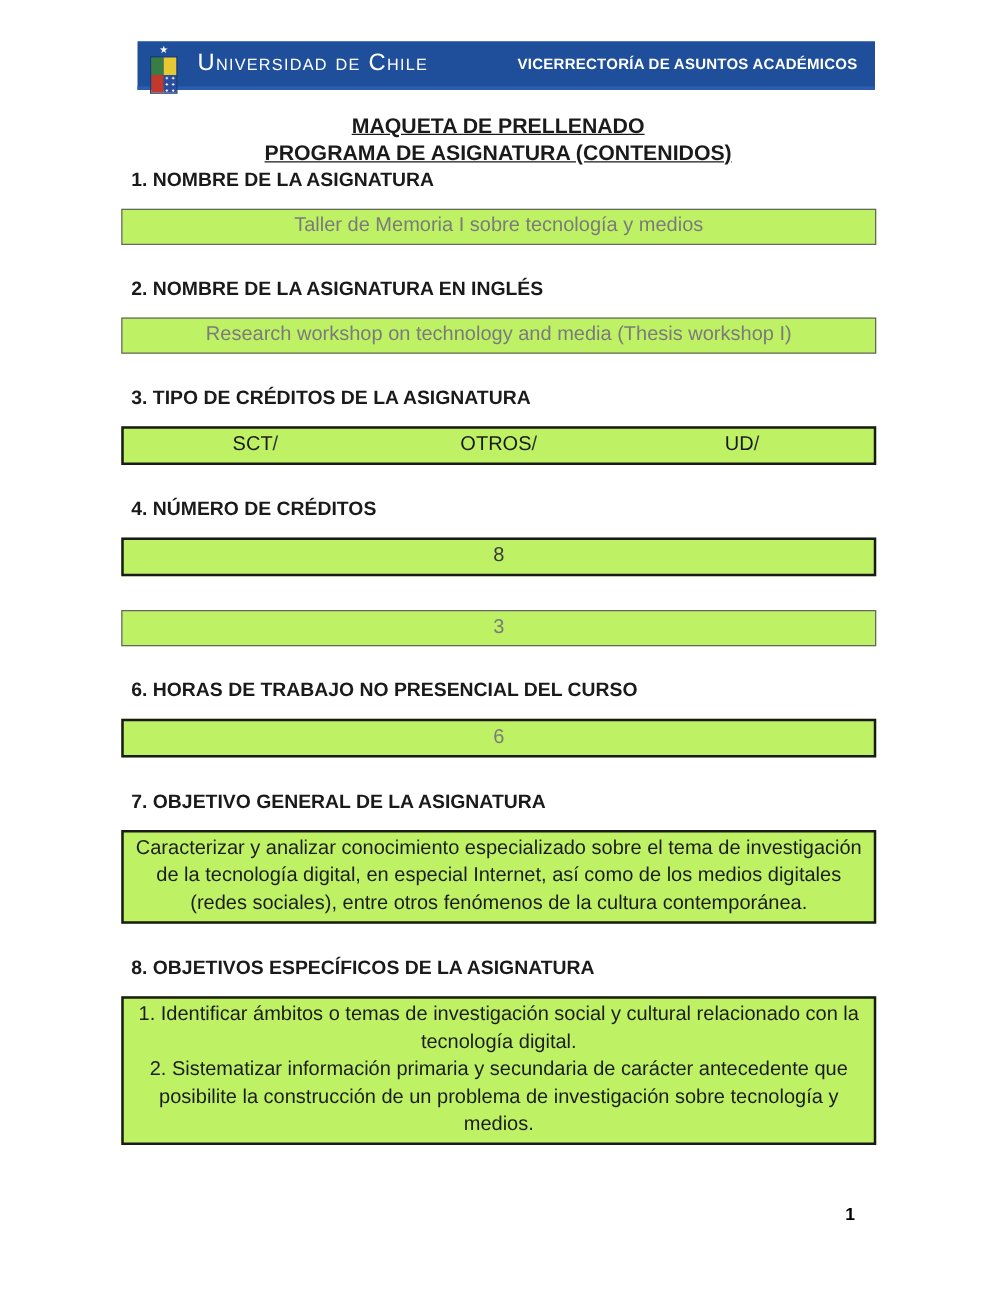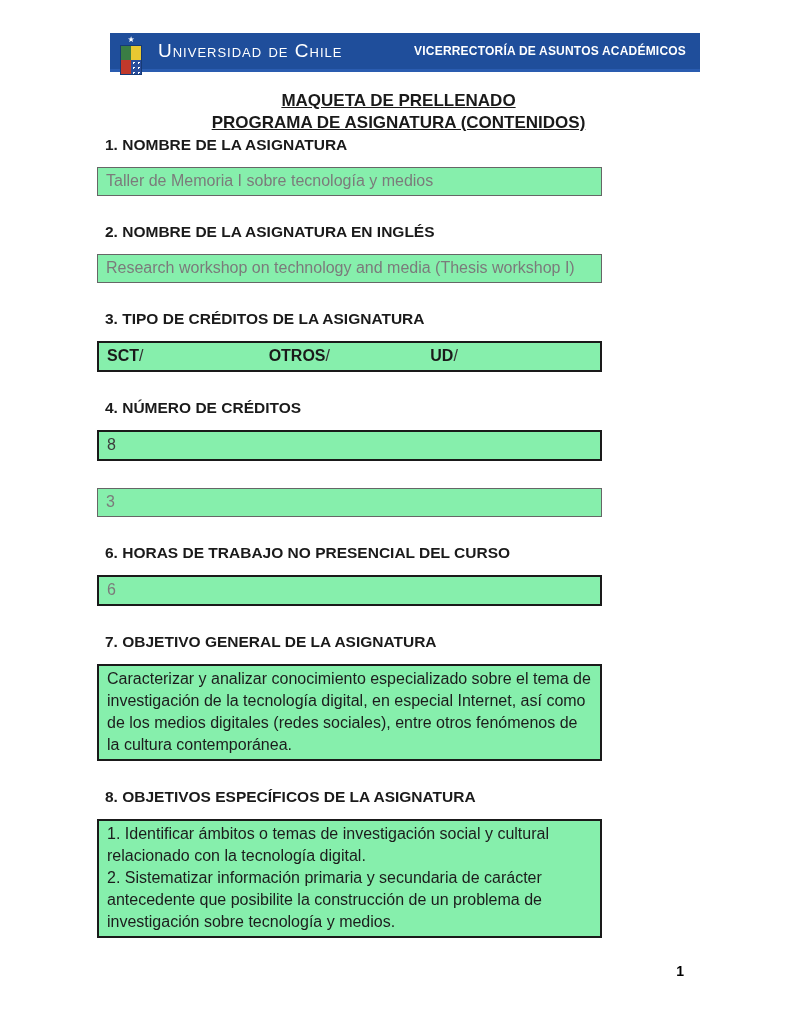--- a/index.html
+++ b/index.html
@@ -78,41 +78,42 @@
     left: 97px; top: 136px;
     width: 603px;
   }
   .sec-heading {
     font-weight: bold;
     font-size: 15.5px;
     padding-left: 8px;
     margin-bottom: 13px;
   }
   .field-box {
-    width: 505px;
+    width: 604px;
     border: 1px solid #666;
     padding: 2px 8px 3px 8px;
     font-size: 16px;
     line-height: 22px;
     margin-bottom: 27px;
-    background: #86efac;
+    background: #bef264;
+    text-align: center;
   }
   .field-box.thick { border: 2px solid #1a1a1a; }
   .gray-val  { color: #7b7b7b; }
   .dark-val  { color: #3c3c3c; }
   .black-val { color: #1c1c1c; }
   .multiline { white-space: pre-line; }
 
   .credits-row {
     display: flex;
     font-size: 16px;
     line-height: 22px;
   }
   .credit-cell { flex: 0 0 33.33%; }
-  .credit-cell b { font-weight: bold; }
+  .credit-cell b { font-weight: normal; }
   .credit-cell .slash { font-weight: normal; color: #333; }
 
   .clipped {
     height: 119px;
     overflow: hidden;
     border-bottom: 1px solid #c9c9c9;
     margin-bottom: 13px;
   }
 
   .page-number {

